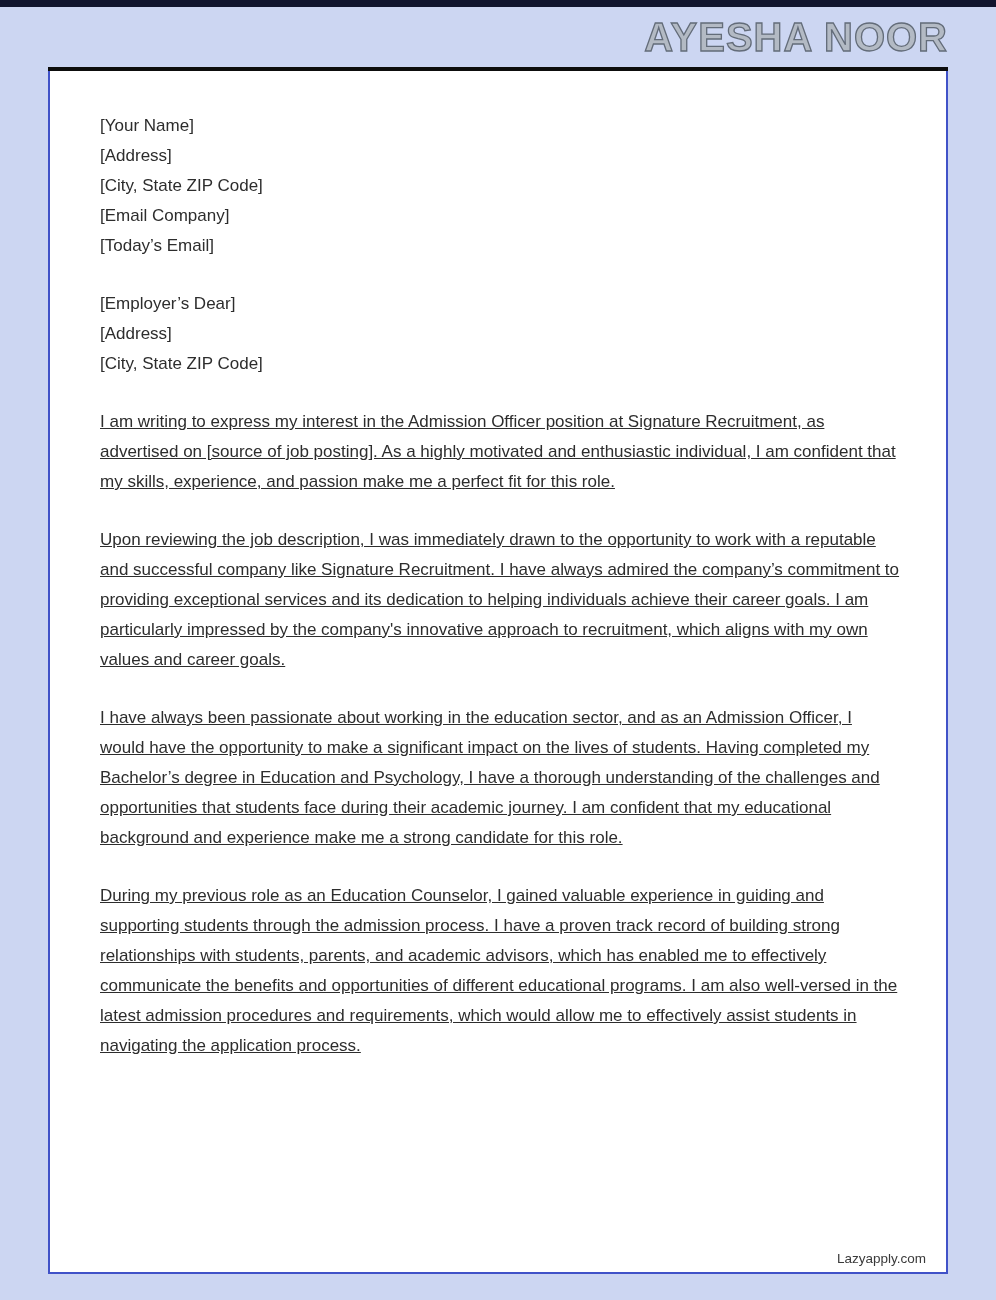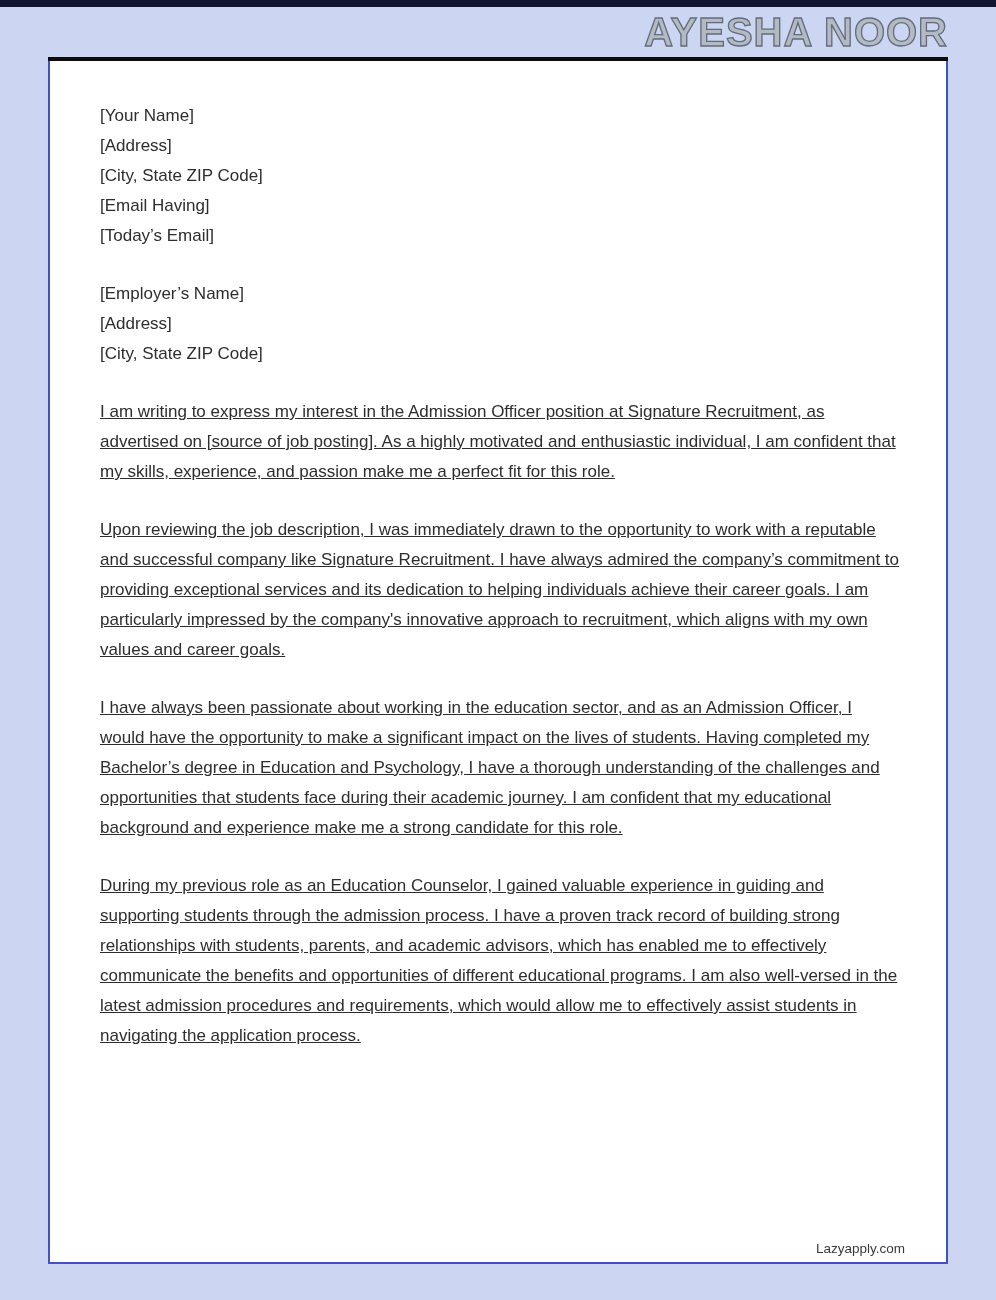--- a/index.html
+++ b/index.html
@@ -9,21 +9,21 @@
     background: #ccd6f2;
     font-family: "Liberation Sans", sans-serif;
     overflow: hidden;
   }
   .top-bar {
     height: 7px;
     width: 100%;
     background: #11152e;
   }
   .header {
-    height: 50px;
+    height: 60px;
     padding: 0 48px;
     display: flex;
     align-items: center;
     justify-content: flex-end;
   }
   .brand-title {
     font-size: 40px;
     font-weight: bold;
     letter-spacing: 1px;
     line-height: 1;
@@ -50,21 +50,21 @@
     font-size: 17px;
     line-height: 30px;
     color: #2d2d2d;
     width: 100%;
   }
   .block { margin-bottom: 28px; }
   .block:last-child { margin-bottom: 12px; }
   .paragraph { max-width: 805px; text-decoration: underline; }
   .watermark {
     position: absolute;
-    right: 41px;
+    right: 20px;
     bottom: 6px;
     font-size: 13.5px;
     color: #3a3a3a;
   }
 </style>
 </head>
 <body>
 
 <div class="top-bar"></div>
 
@@ -74,26 +74,26 @@
 
 <div class="divider"></div>
 
 <div class="page">
   <div class="letter">
 
     <div class="block">
       <div>[Your Name]</div>
       <div>[Address]</div>
       <div>[City, State ZIP Code]</div>
-      <div>[Email Having]</div>
+      <div>[Email Company]</div>
       <div>[Today’s Email]</div>
     </div>
 
     <div class="block">
-      <div>[Employer’s Name]</div>
+      <div>[Employer’s Dear]</div>
       <div>[Address]</div>
       <div>[City, State ZIP Code]</div>
     </div>
 
 
     <div class="block paragraph">I am writing to express my interest in the Admission Officer position at Signature Recruitment, as advertised on [source of job posting]. As a highly motivated and enthusiastic individual, I am confident that my skills, experience, and passion make me a perfect fit for this role.</div>
 
     <div class="block paragraph">Upon reviewing the job description, I was immediately drawn to the opportunity to work with a reputable and successful company like Signature Recruitment. I have always admired the company’s commitment to providing exceptional services and its dedication to helping individuals achieve their career goals. I am particularly impressed by the company's innovative approach to recruitment, which aligns with my own values and career goals.</div>
 
     <div class="block paragraph">I have always been passionate about working in the education sector, and as an Admission Officer, I would have the opportunity to make a significant impact on the lives of students. Having completed my Bachelor’s degree in Education and Psychology, I have a thorough understanding of the challenges and opportunities that students face during their academic journey. I am confident that my educational background and experience make me a strong candidate for this role.</div>

